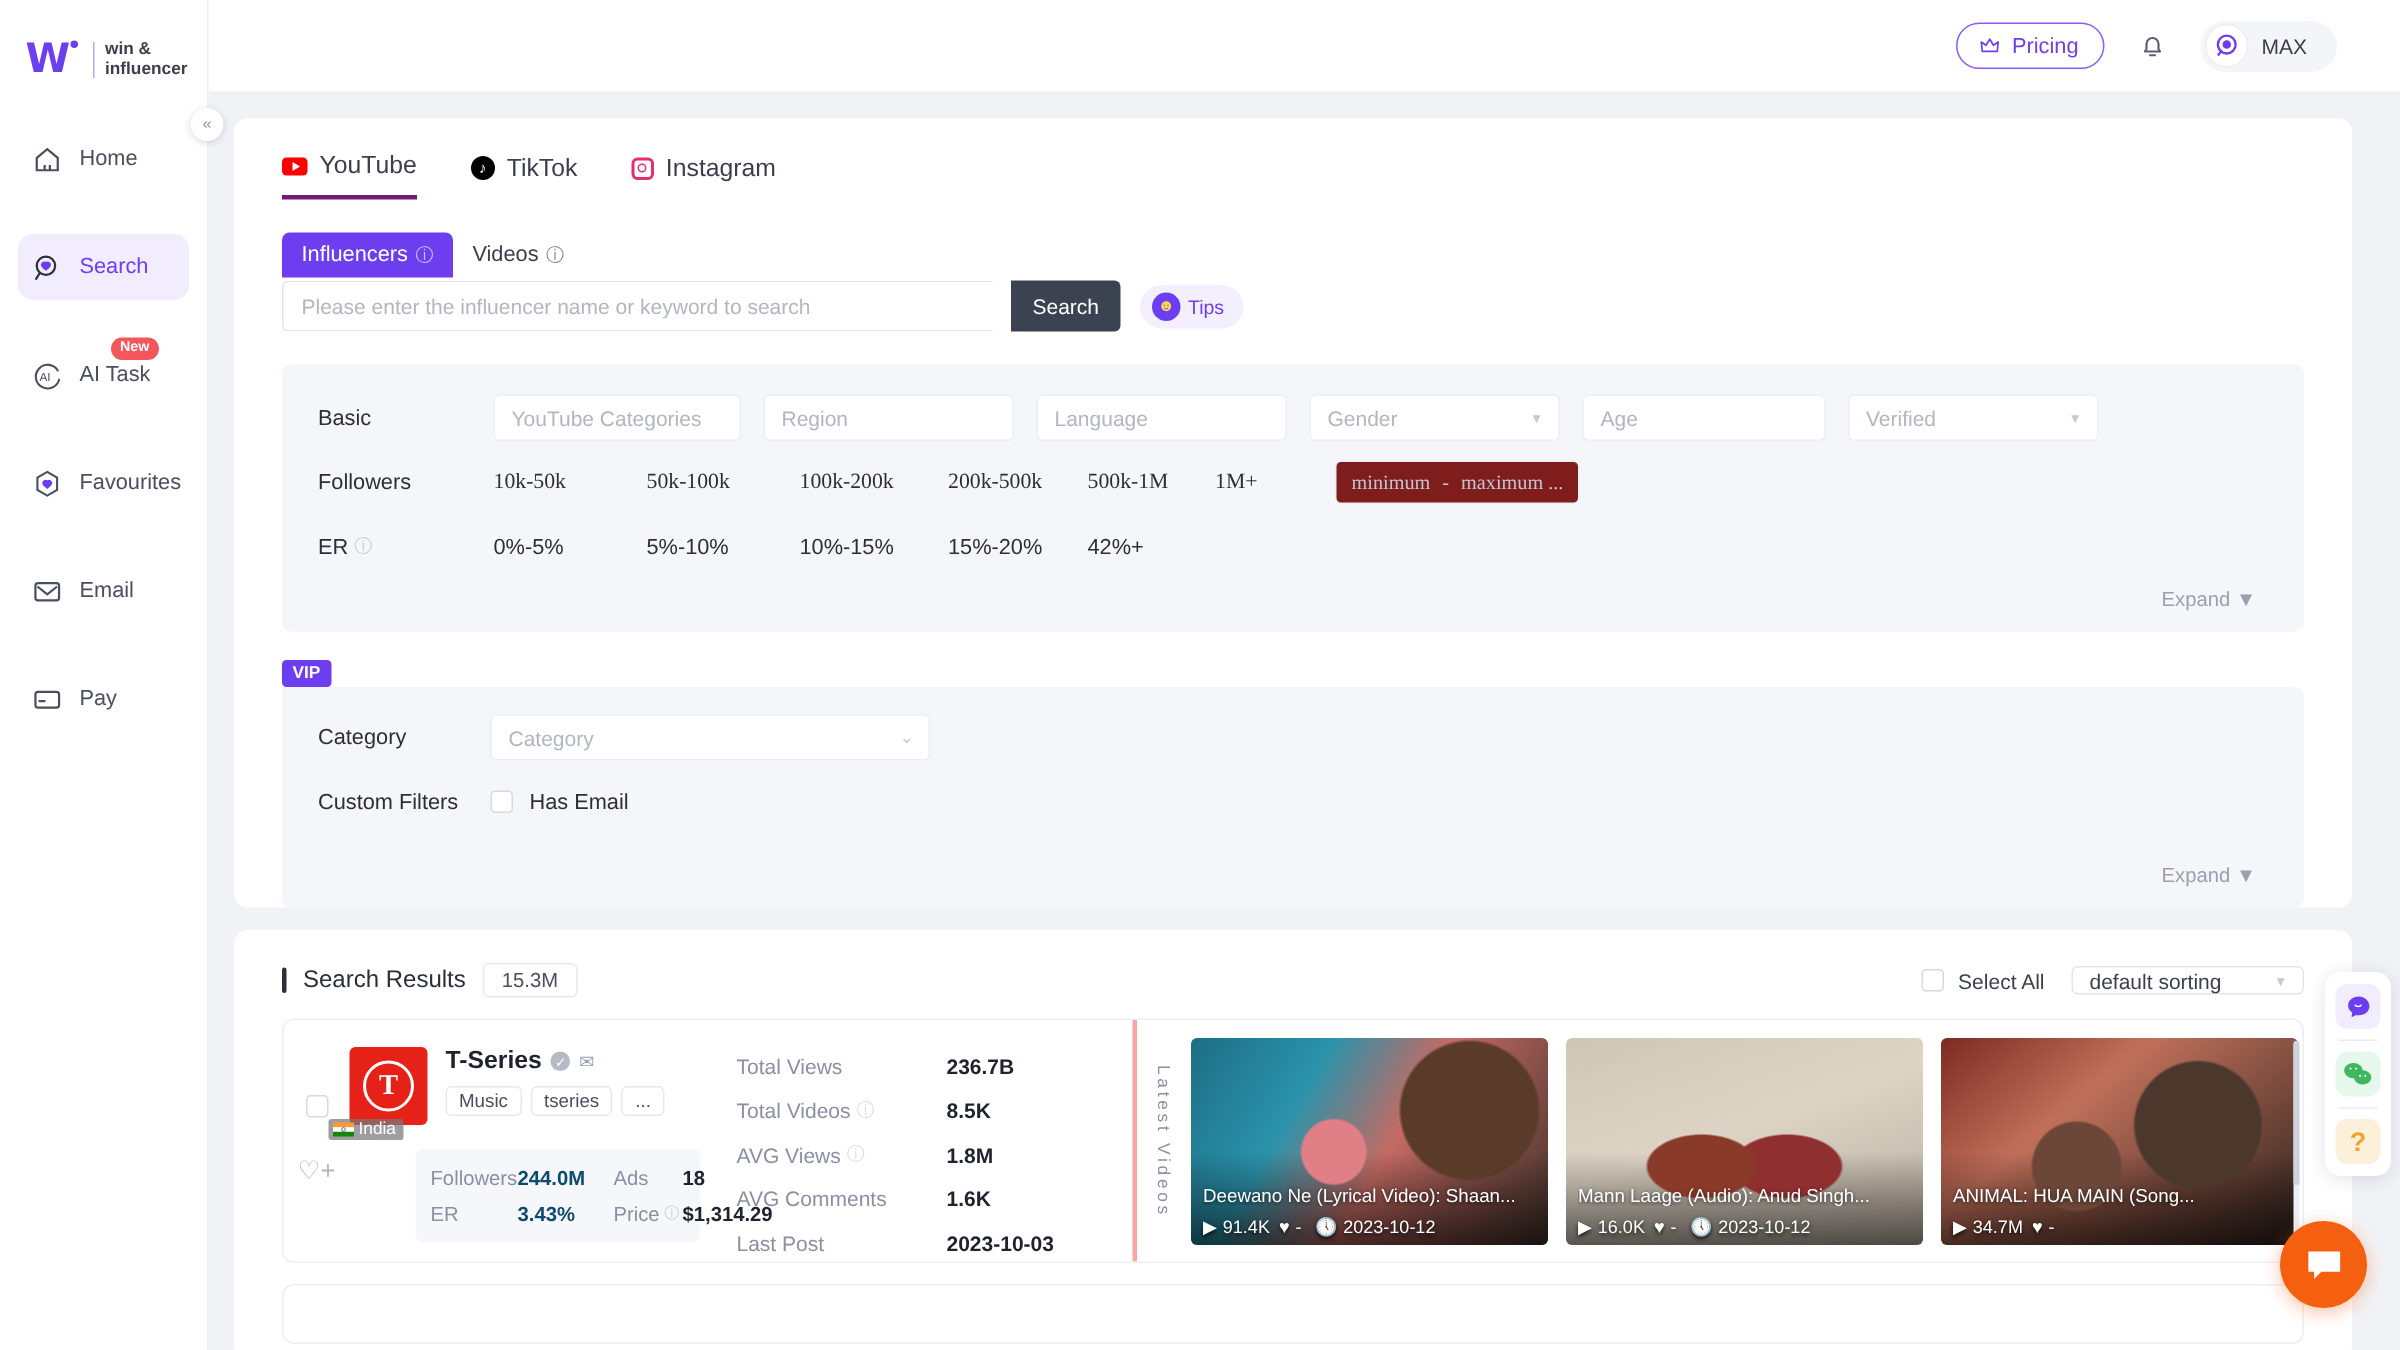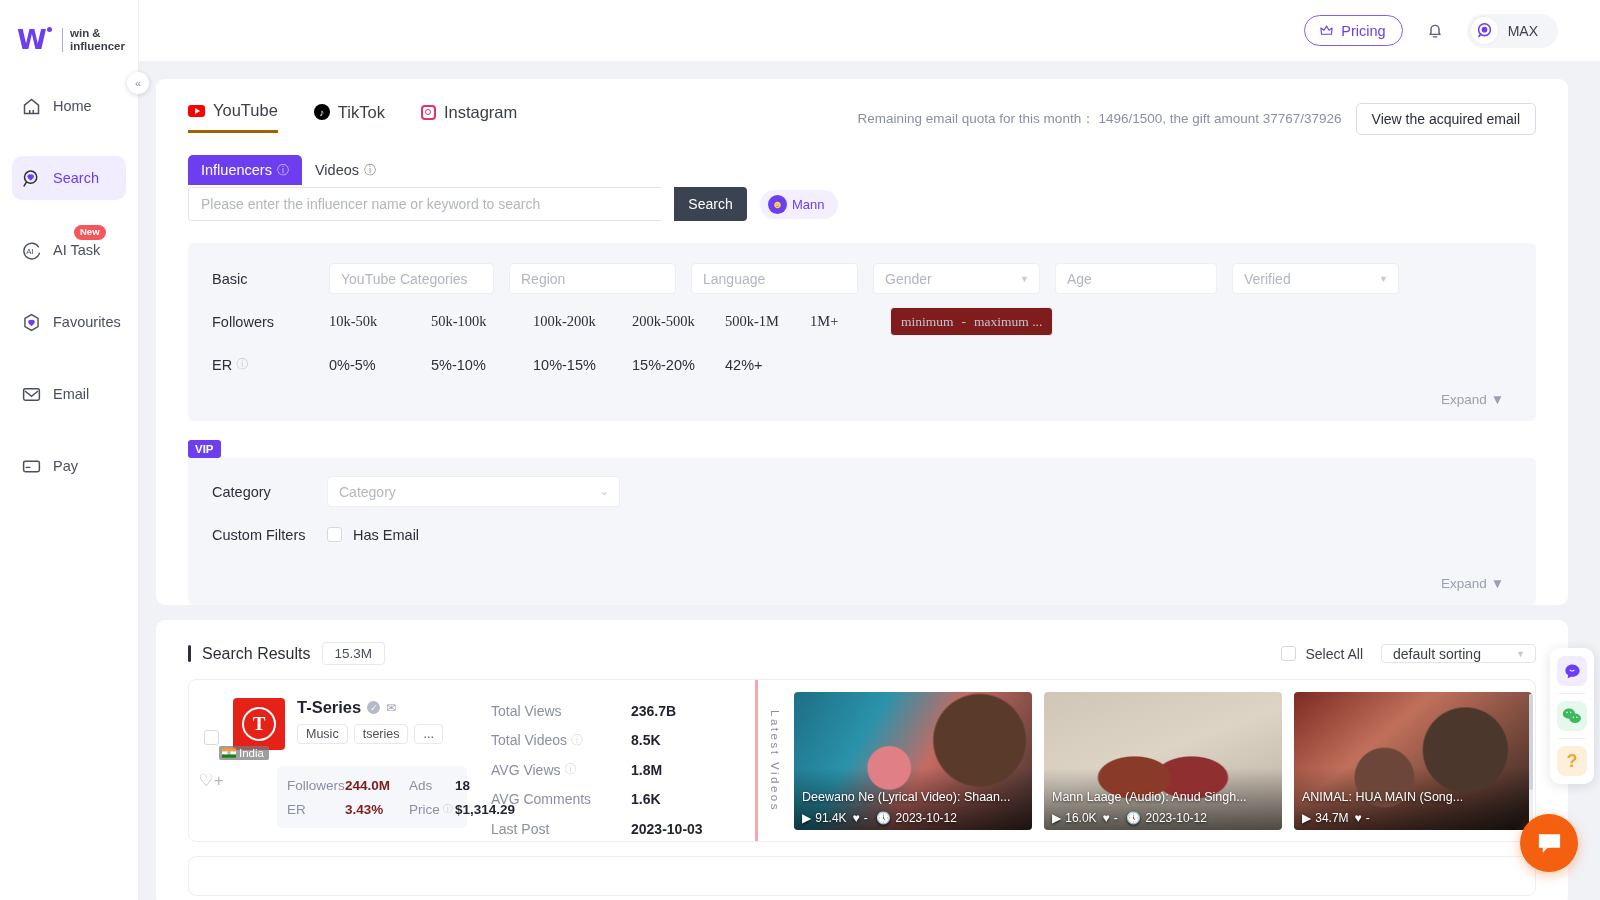--- a/index.html
+++ b/index.html
@@ -75,21 +75,21 @@
     box-shadow: 0 0 0 1px #eceef3;
   }
   .user-name { font-size: 14px; color: #3b3f4d; }
 
   
   .content { padding: 17px 32px 0 17px; height: 838px; overflow: hidden; }
   .panel { background: #fff; border-radius: 9px; padding: 0; }
 
   .plat-tabs { display: flex; gap: 36px; padding: 22px 0 0 32px; position: relative; }
   .plat-tab { display: flex; align-items: center; gap: 8px; font-size: 16.5px; color: #3b3f4d; cursor: pointer; padding-bottom: 10px; }
-  .plat-tab.active { font-weight: 400; border-bottom: 3px solid #a16207; }
+  .plat-tab.active { font-weight: 400; border-bottom: 3px solid #701a75; }
   .yt-ico { width: 17px; height: 12px; background: #ff0000; border-radius: 3px; display: flex; align-items: center; justify-content: center; }
   .yt-ico::after { content:""; border-left: 5px solid #fff; border-top: 3.5px solid transparent; border-bottom: 3.5px solid transparent; margin-left:1px;}
   .tt-ico { width: 16px; height: 16px; border-radius: 50%; background: #010101; color: #fff; font-size: 10px; display:flex; align-items:center; justify-content:center; }
   .ig-ico { width: 15px; height: 15px; border-radius: 4px; border: 2px solid #e1306c; position: relative; }
   .ig-ico::after { content:""; position:absolute; inset: 2.5px; border: 1.5px solid #e1306c; border-radius: 50%; }
 
   .quota-row { position: absolute; right: 32px; top: 24px; display: flex; align-items: center; gap: 14px; }
   .quota-text { font-size: 13.5px; color: #8a8fa3; }
   .quota-btn {
     border: 1px solid #d9dce4; background: #fff; border-radius: 5px;
@@ -201,21 +201,21 @@
   .verif { width:13px;height:13px;border-radius:50%;background:#b6bac6;color:#fff;font-size:9px;display:flex;align-items:center;justify-content:center;}
   .mail-ico { color:#9aa0b0; font-size: 12px; }
   .tags { margin-top: 7px; display:flex; flex-wrap: wrap; gap: 6px; max-width: 150px; }
   .tag { border:1px solid #e6e8ee; border-radius:4px; font-size: 12.5px; color:#4a4f60; padding: 2px 8px; }
   .statbox {
     margin: 16px 0 0 44px; background: #f6f7fa; border-radius: 5px;
     width: 190px; padding: 7px 10px; font-size: 13.5px;
   }
   .statline { display:flex; align-items:center; height: 24px; }
   .sl-k { color:#8a8fa3; width: 58px; flex:0 0 58px; white-space: nowrap; overflow: hidden;}
-  .sl-v { color:#7f1d1d; font-weight:700; width: 64px; flex:0 0 64px; }
+  .sl-v { color:#0c4a6e; font-weight:700; width: 64px; flex:0 0 64px; }
   .sl-k2 { color:#8a8fa3; width: 46px; flex:0 0 46px; display:flex; align-items:center; gap:3px;}
   .sl-v2 { color:#1f2330; font-weight:700; text-align:right; flex:1 1 auto; }
 
   .metriccol { width: 275px; flex: 0 0 275px; padding: 16px 0 0 8px; border-right: 3px solid #fca5a5; }
   .mrow { display:flex; align-items:center; height: 29.5px; font-size: 14px; }
   .mk { color:#8a8fa3; width: 140px; flex: 0 0 140px; display:flex; align-items:center; gap:4px; }
   .mv { color:#1f2330; font-weight: 700; }
 
   .vidcol { flex: 1 1 auto; display:flex; align-items:center; padding: 12px 0 12px 6px; overflow:hidden; position: relative;}
   .vlabel {
@@ -369,43 +369,39 @@
           </div>
           <div class="plat-tab">
             <span class="tt-ico">♪</span>
             <span>TikTok</span>
           </div>
           <div class="plat-tab">
             <span class="ig-ico"></span>
             <span>Instagram</span>
           </div>
 
-          <div class="quota-row">
-            <span class="quota-text">Remaining email quota for this month： 1496/1500, the gift amount 37767/37926</span>
-            <button class="quota-btn">View the acquired email</button>
-          </div>
         </div>
 
         <div class="srch-head">
           <div class="seg active">
             <span>Influencers</span>
             <span class="q-ico">ⓘ</span>
           </div>
           <div class="seg idle">
             <span>Videos</span>
             <span class="q-ico">ⓘ</span>
           </div>
         </div>
 
         <div class="srch-bar">
           <input class="srch-input" value="" placeholder="Please enter the influencer name or keyword to search" style="">
           <button class="srch-btn">Search</button>
           <div class="tips">
             <span class="tips-ico">☻</span>
-            <span>Mann</span>
+            <span>Tips</span>
           </div>
         </div>
 
         <div class="fbox">
           <div class="frow">
             <div class="flabel">Basic</div>
             <div class="fld w165">
               <span>YouTube Categories</span>
             </div>
             <div class="fld w167">

